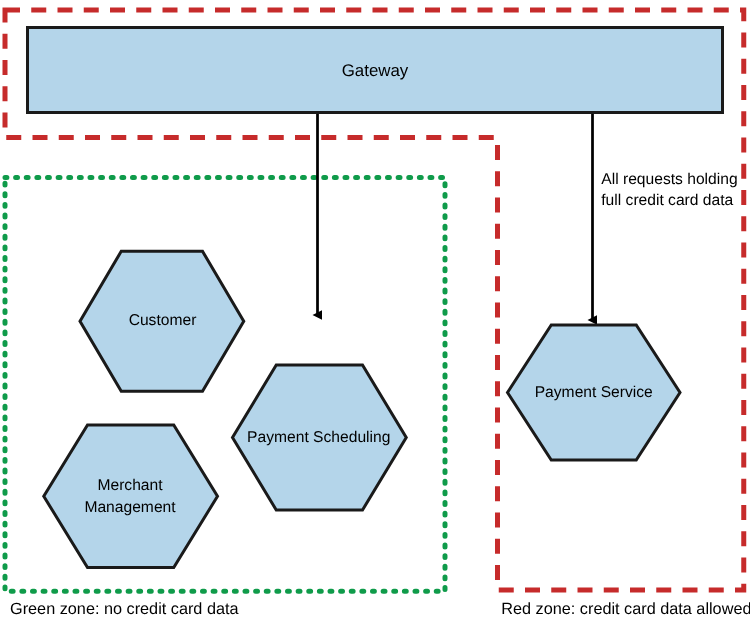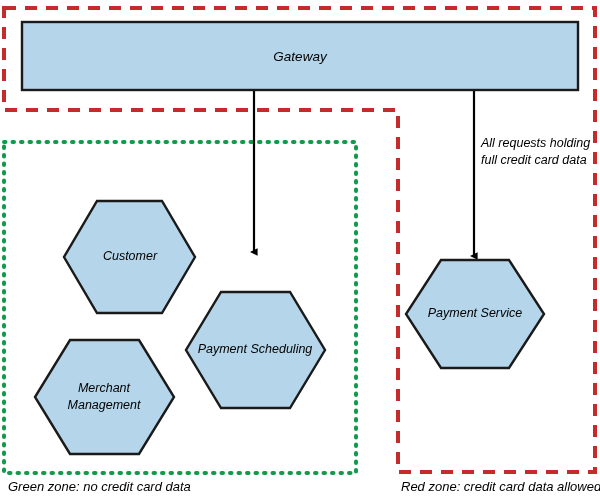--- a/index.html
+++ b/index.html
@@ -10,21 +10,20 @@
   body {
     width: 600px;
     height: 499px;
     font-family: "Liberation Sans", sans-serif;
     overflow: hidden;
   }
   #diagram-root {
     position: relative;
     width: 600px;
     height: 480px;
-    font-style: italic;
   }
   svg#diagram-canvas {
     position: absolute;
     top: 0;
     left: 0;
     width: 600px;
     height: 499px;
   }
   .node-label {
     font-family: "Liberation Sans", sans-serif;

